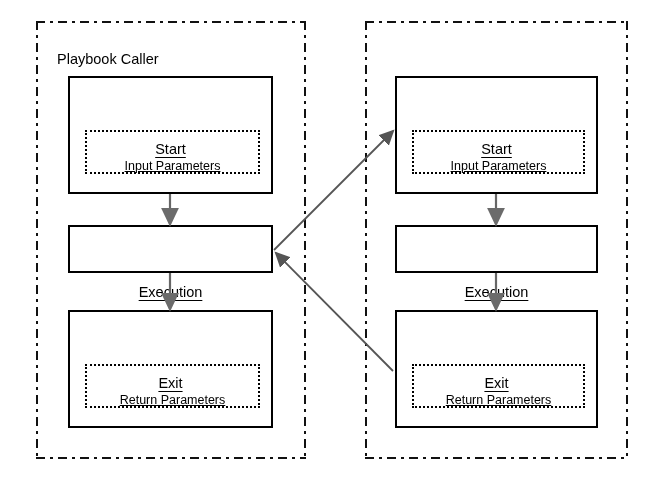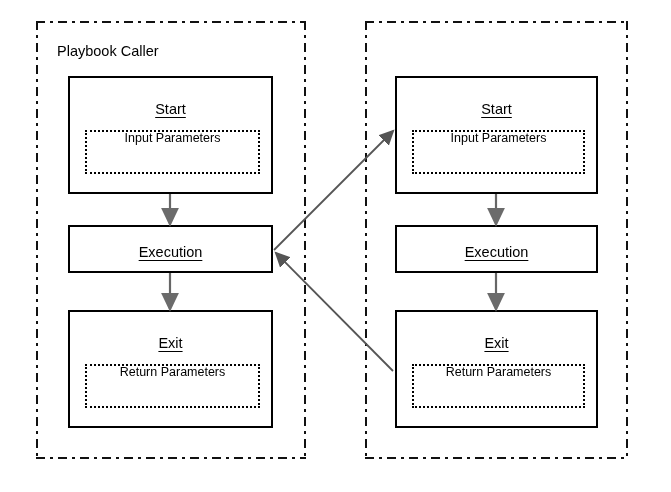--- a/index.html
+++ b/index.html
@@ -55,31 +55,33 @@
   .node-title {
     position: absolute;
     left: 0;
     right: 0;
     text-align: center;
     font-size: 14.5px;
     color: #000;
     text-decoration: underline;
     text-underline-offset: 3px;
     line-height: 1;
+    margin-top: 40px;
   }
 
   
   .param-box {
     position: absolute;
     box-sizing: border-box;
     border: 2px dotted #000;
     background: transparent;
     display: flex;
-    align-items: flex-start;
+    align-items: flex-end;
     justify-content: center;
+    text-decoration: underline;
   }
   .param-label {
     font-size: 12.5px;
     color: #000;
     line-height: 1;
     white-space: nowrap;
   }
 
   
   #connectors {
@@ -90,21 +92,21 @@
     height: 492px;
     pointer-events: none;
   }
 </style>
 </head>
 <body>
 
 <div id="canvas">
 
   <div class="lane" id="lane-caller" style="left: 36px; top: 21px; width: 270px; height: 438px;"></div>
-  <div class="lane-title" id="lane-caller-title" style="left: 57px; top: 44px;">Playbook Caller</div>
+  <div class="lane-title" id="lane-caller-title" style="left: 57px; top: 52px;">Playbook Caller</div>
 
   <div class="lane" id="lane-callee" style="left: 365px; top: 21px; width: 263px; height: 438px;"></div>
 
   <div class="node" id="node-caller-start" style="left: 68px; top: 76px; width: 205px; height: 118px;">
     <div class="node-title" style="top: 24px;">Start</div>
     <div class="param-box" id="param-caller-start" style="left: 15px; top: 52px; width: 175px; height: 44px;">
       <span class="param-label">Input Parameters</span>
     </div>
   </div>
 

